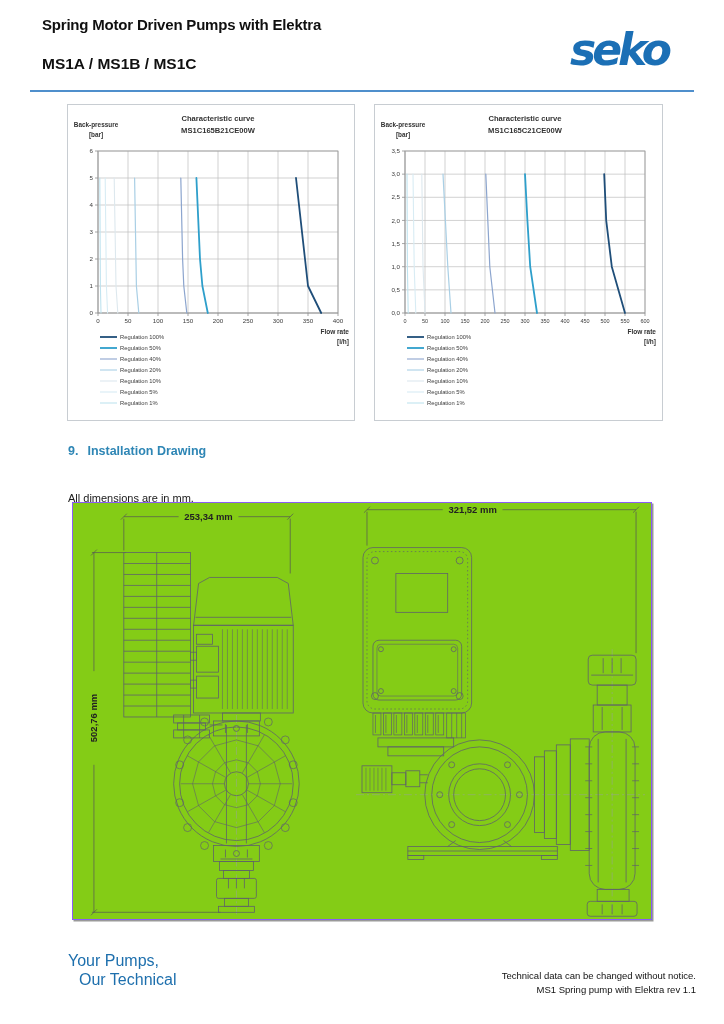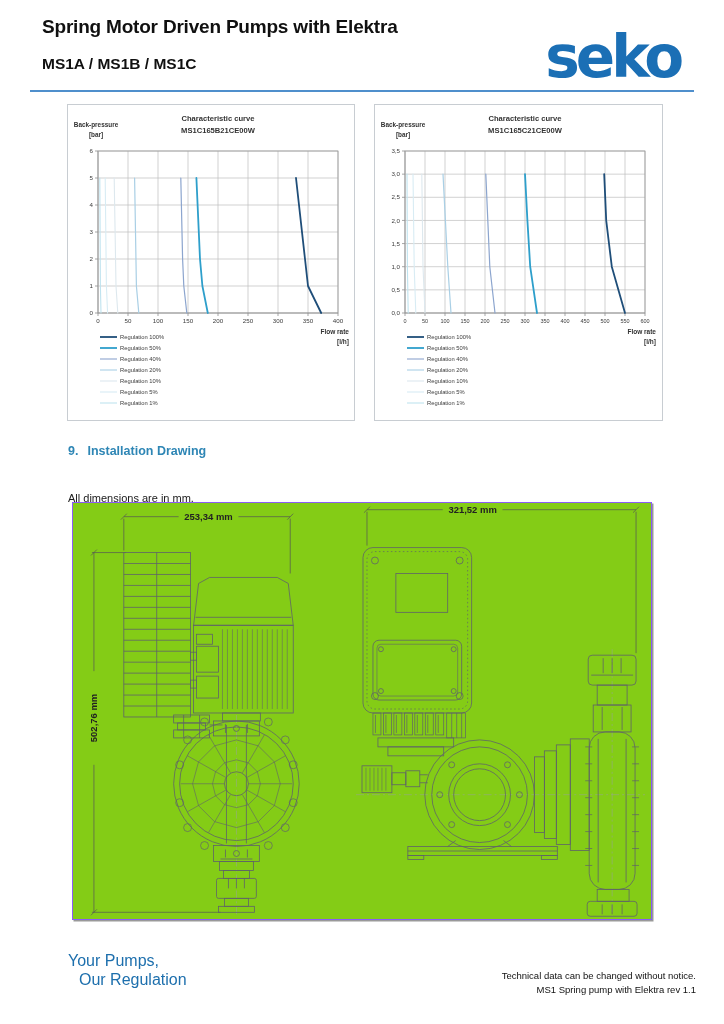--- a/index.html
+++ b/index.html
@@ -1,21 +1,21 @@
 <!DOCTYPE html>
 <html><head>
 <meta charset="utf-8">
 <style>
   html,body{margin:0;padding:0;background:#fff;}
   .page{position:relative;width:724px;height:1024px;background:#fff;overflow:hidden;
         font-family:"Liberation Sans",sans-serif;color:#111;}
-  .title{position:absolute;left:42px;top:16px;font-size:19px;font-weight:bold;letter-spacing:-0.2px;color:#101010;}
+  .title{position:absolute;left:42px;top:16px;font-size:15px;font-weight:bold;letter-spacing:-0.2px;color:#101010;}
   .subtitle{position:absolute;left:42px;top:55px;font-size:15.5px;font-weight:bold;color:#101010;}
-  .logo{position:absolute;right:44px;top:28px;font-family:"DejaVu Sans",sans-serif;
-        font-weight:bold;font-size:58px;line-height:1;letter-spacing:-4px;color:#1b6fb5;}
+  .logo{position:absolute;right:56px;top:28px;font-family:"DejaVu Sans",sans-serif;
+        font-weight:bold;font-size:44px;line-height:1;letter-spacing:-4px;color:#1b6fb5;font-style:italic;}
   .rule{position:absolute;left:30px;top:90px;width:664px;height:2px;background:#4f8fcc;}
   .chart-box{position:absolute;top:104px;height:315px;border:1px solid #c8cdd2;background:#fff;}
   .chart-left{left:67px;width:286px;}
   .chart-right{left:374px;width:287px;}
   .chart-box svg{display:block;}
   svg text{font-family:"Liberation Sans",sans-serif;}
   .section-heading{position:absolute;left:68px;top:444px;font-size:12.5px;font-weight:bold;color:#2e86b5;}
   .section-heading .num{margin-right:9px;}
   .dim-note{position:absolute;left:68px;top:476px;font-size:11px;color:#1a1a1a;margin-top:16px;}
   .drawing-box{position:absolute;left:72px;top:502px;width:578px;height:416px;background:#84cc16;
@@ -475,19 +475,19 @@
         <rect x="526" y="387" width="32" height="12"></rect>
         <rect x="516" y="399" width="50" height="15" rx="3"></rect>
         <line x1="531" y1="402" x2="531" y2="412"></line>
           <line x1="541" y1="402" x2="541" y2="412"></line>
           <line x1="551" y1="402" x2="551" y2="412"></line>
       </g>
     </svg>
   </div>
 
   <div class="tagline1">Your Pumps,</div>
-  <div class="tagline2">Our Regulation</div>
+  <div class="tagline2">Our Technical</div>
   <div class="foot-notes">
     <div>Technical data can be changed without notice.</div>
     <div>MS1 Spring pump with Elektra rev 1.1</div>
   </div>
 
 </div>
 
 </body></html>

